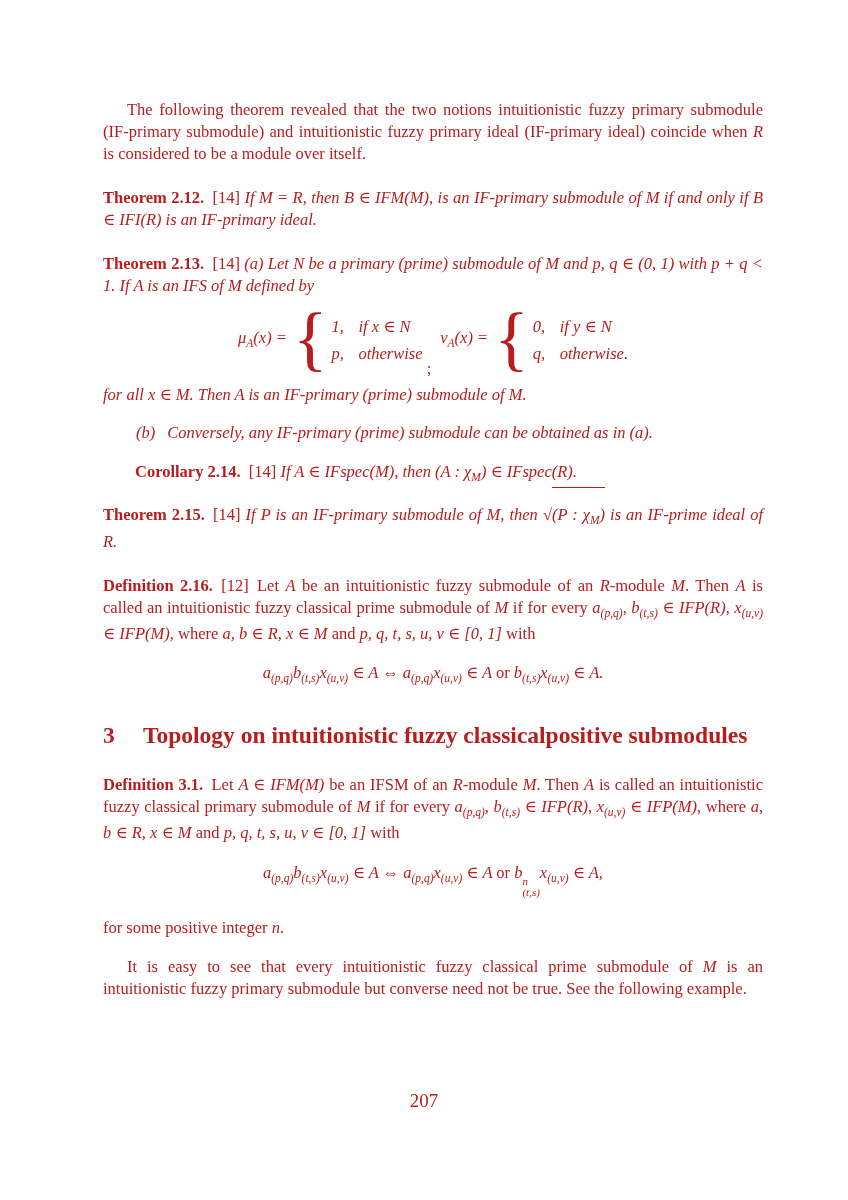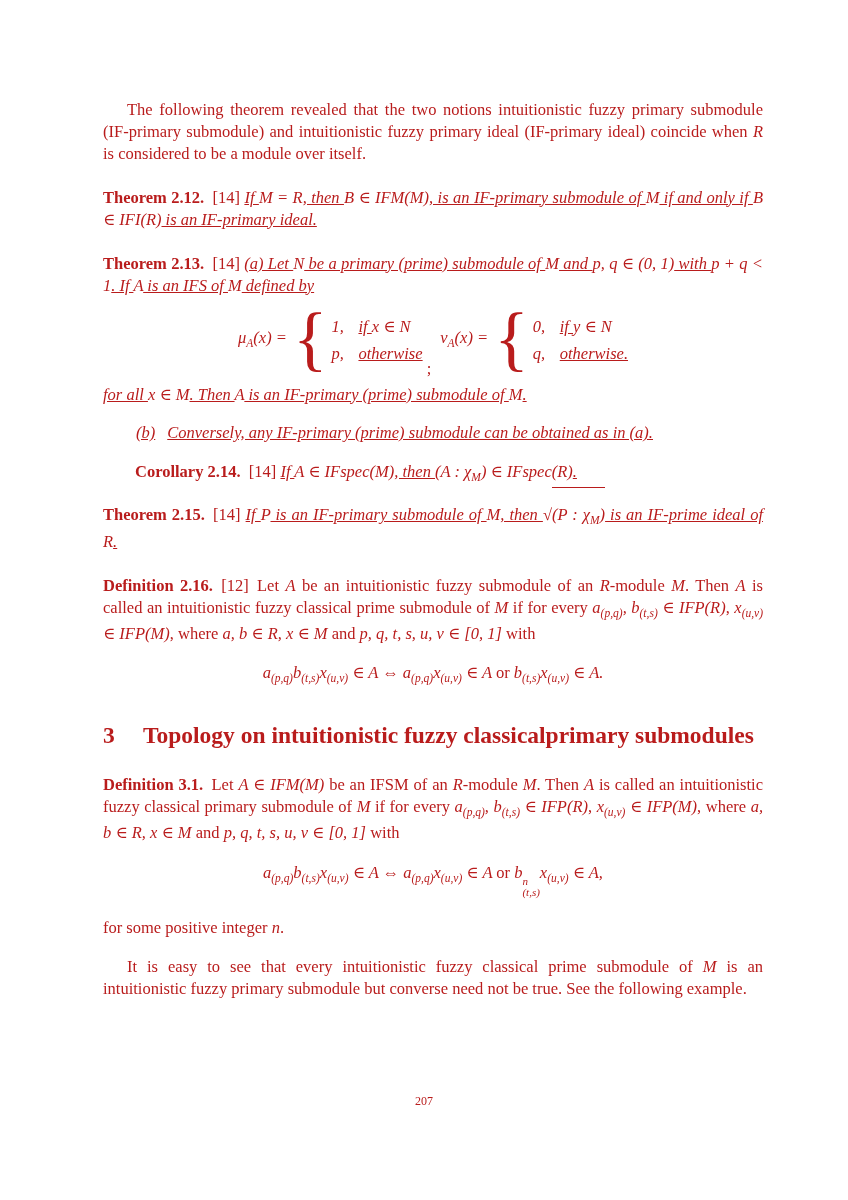--- a/index.html
+++ b/index.html
@@ -3,21 +3,21 @@
 <meta charset="utf-8">
 <style>
   html,body{margin:0;padding:0;background:#ffffff;}
   .page{position:relative;width:848px;height:1200px;background:#ffffff;color:#b91c1c;
         font-family:"Liberation Serif","DejaVu Serif",serif;font-size:16.5px;line-height:22px;overflow:hidden;}
   .content{position:absolute;left:103px;top:82px;width:660px;}
   .para{text-align:justify;}
   
   .run-r{font-style:normal;}
   .run-b{font-weight:700;}
-  .run-i{font-style:italic;text-decoration:underline;}
+  .run-i{font-style:italic;}
   .run-m{font-style:italic;}
   .run-sub{font-style:italic;font-size:11.5px;vertical-align:-3.5px;}
   .run-ssup,.run-ssub{font-style:italic;font-size:11px;}
   .run-stack{display:inline-flex;flex-direction:column;align-items:flex-start;vertical-align:-7px;line-height:10px;gap:1px;}
   .run-gap{display:inline-block;width:12px;}
   .run-ol{border-top:1.2px solid currentColor;padding-top:17px;font-family:Liberation Serif, serif;}
   
   .display-eq{text-align:center;}
   .cases-eq{display:flex;justify-content:center;align-items:flex-end;margin:14px 0 16px;}
   .cases-group{display:inline-flex;align-items:center;}
@@ -39,21 +39,21 @@
   .b-def216{margin-top:22px;}
   .b-ourdef{margin-top:0;}
   .b-def31{margin-top:22px;}
   .b-forsome{margin-top:20px;}
   .b-easy{margin-top:15px;text-indent:24px;}
   
   .section-heading{display:flex;margin:30px 0 23px;font-weight:700;font-size:23.5px;line-height:32px;}
   .sec-num{width:40px;flex:none;}
   .sec-title{display:flex;}
   
-  .page-footer{position:absolute;left:0;right:0;top:1090px;text-align:center;font-size:12px;}
+  .page-footer{position:absolute;left:0;right:0;top:1090px;text-align:center;font-size:19px;}
 </style>
 </head>
 <body>
 
 <div class="page">
   <div class="content">
 
     <p class="para b-intro"><span class="run-r">The following theorem revealed that the two notions intuitionistic fuzzy primary submodule (IF-primary submodule) and intuitionistic fuzzy primary ideal (IF-primary ideal) coincide when </span><span class="run-m">R</span><span class="run-r"> is considered to be a module over itself.</span></p>
 
     <p class="para b-thm212"><span class="run-b">Theorem 2.12.</span><span class="run-r"> [14] </span><span class="run-i">If </span><span class="run-m">M = R</span><span class="run-i">, then </span><span class="run-m">B ∈ IFM(M)</span><span class="run-i">, is an IF-primary submodule of </span><span class="run-m">M</span><span class="run-i"> if and only if </span><span class="run-m">B ∈ IFI(R)</span><span class="run-i"> is an IF-primary ideal.</span></p>
@@ -100,21 +100,21 @@
     <p class="para b-thm215"><span class="run-b">Theorem 2.15.</span><span class="run-r"> [14] </span><span class="run-i">If </span><span class="run-m">P</span><span class="run-i"> is an IF-primary submodule of </span><span class="run-m">M</span><span class="run-i">, then </span><span class="run-m">√</span><span class="run-ol"><span class="run-m">(P : χ</span><span class="run-sub">M</span><span class="run-m">)</span></span><span class="run-i"> is an IF-prime ideal of </span><span class="run-m">R</span><span class="run-i">.</span></p>
 
     <p class="para b-def216"><span class="run-b">Definition 2.16.</span><span class="run-r"> [12] Let </span><span class="run-m">A</span><span class="run-r"> be an intuitionistic fuzzy submodule of an </span><span class="run-m">R</span><span class="run-r">-module </span><span class="run-m">M</span><span class="run-r">. Then </span><span class="run-m">A</span><span class="run-r"> is called an intuitionistic fuzzy classical prime submodule of </span><span class="run-m">M</span><span class="run-r"> if for every </span><span class="run-m">a</span><span class="run-sub">(p,q)</span><span class="run-m">, b</span><span class="run-sub">(t,s)</span><span class="run-m"> ∈ IFP(R)</span><span class="run-r">, </span><span class="run-m">x</span><span class="run-sub">(u,v)</span><span class="run-m"> ∈ IFP(M)</span><span class="run-r">, where </span><span class="run-m">a, b ∈ R, x ∈ M</span><span class="run-r"> and </span><span class="run-m">p, q, t, s, u, v ∈ [0, 1]</span><span class="run-r"> with</span></p>
 
     <div class="display-eq b-eq2"><span class="run-m">a</span><span class="run-sub">(p,q)</span><span class="run-m">b</span><span class="run-sub">(t,s)</span><span class="run-m">x</span><span class="run-sub">(u,v)</span><span class="run-m"> ∈ A ⇔ a</span><span class="run-sub">(p,q)</span><span class="run-m">x</span><span class="run-sub">(u,v)</span><span class="run-m"> ∈ A </span><span class="run-r">or</span><span class="run-m"> b</span><span class="run-sub">(t,s)</span><span class="run-m">x</span><span class="run-sub">(u,v)</span><span class="run-m"> ∈ A.</span></div>
 
     <div class="section-heading">
       <span class="sec-num">3</span>
       <span class="sec-title">
         <span class="sec-line">Topology on intuitionistic fuzzy classical</span>
-        <span class="sec-line">primary submodules</span>
+        <span class="sec-line">positive submodules</span>
       </span>
     </div>
 
 
     <p class="para b-def31"><span class="run-b">Definition 3.1.</span><span class="run-r"> Let </span><span class="run-m">A ∈ IFM(M)</span><span class="run-r"> be an IFSM of an </span><span class="run-m">R</span><span class="run-r">-module </span><span class="run-m">M</span><span class="run-r">. Then </span><span class="run-m">A</span><span class="run-r"> is called an intuitionistic fuzzy classical primary submodule of </span><span class="run-m">M</span><span class="run-r"> if for every </span><span class="run-m">a</span><span class="run-sub">(p,q)</span><span class="run-m">, b</span><span class="run-sub">(t,s)</span><span class="run-m"> ∈ IFP(R)</span><span class="run-r">, </span><span class="run-m">x</span><span class="run-sub">(u,v)</span><span class="run-m"> ∈ IFP(M)</span><span class="run-r">, where </span><span class="run-m">a, b ∈ R, x ∈ M</span><span class="run-r"> and </span><span class="run-m">p, q, t, s, u, v ∈ [0, 1]</span><span class="run-r"> with</span></p>
 
     <div class="display-eq b-eq3"><span class="run-m">a</span><span class="run-sub">(p,q)</span><span class="run-m">b</span><span class="run-sub">(t,s)</span><span class="run-m">x</span><span class="run-sub">(u,v)</span><span class="run-m"> ∈ A ⇔ a</span><span class="run-sub">(p,q)</span><span class="run-m">x</span><span class="run-sub">(u,v)</span><span class="run-m"> ∈ A </span><span class="run-r">or</span><span class="run-m"> b</span><span class="run-stack">
           <span class="run-ssup">n</span>
           <span class="run-ssub">(t,s)</span>
         </span><span class="run-m">x</span><span class="run-sub">(u,v)</span><span class="run-m"> ∈ A,</span></div>

